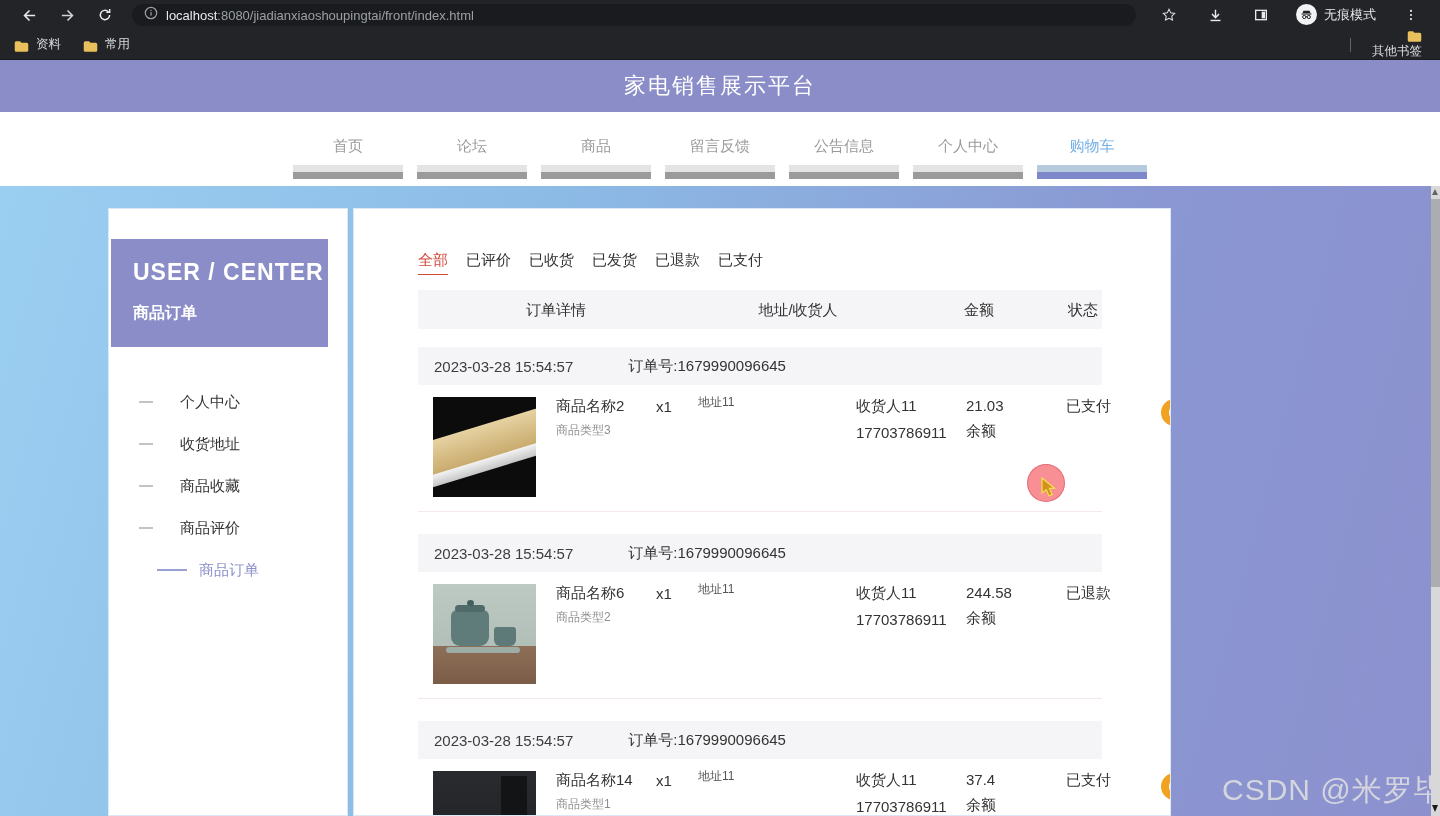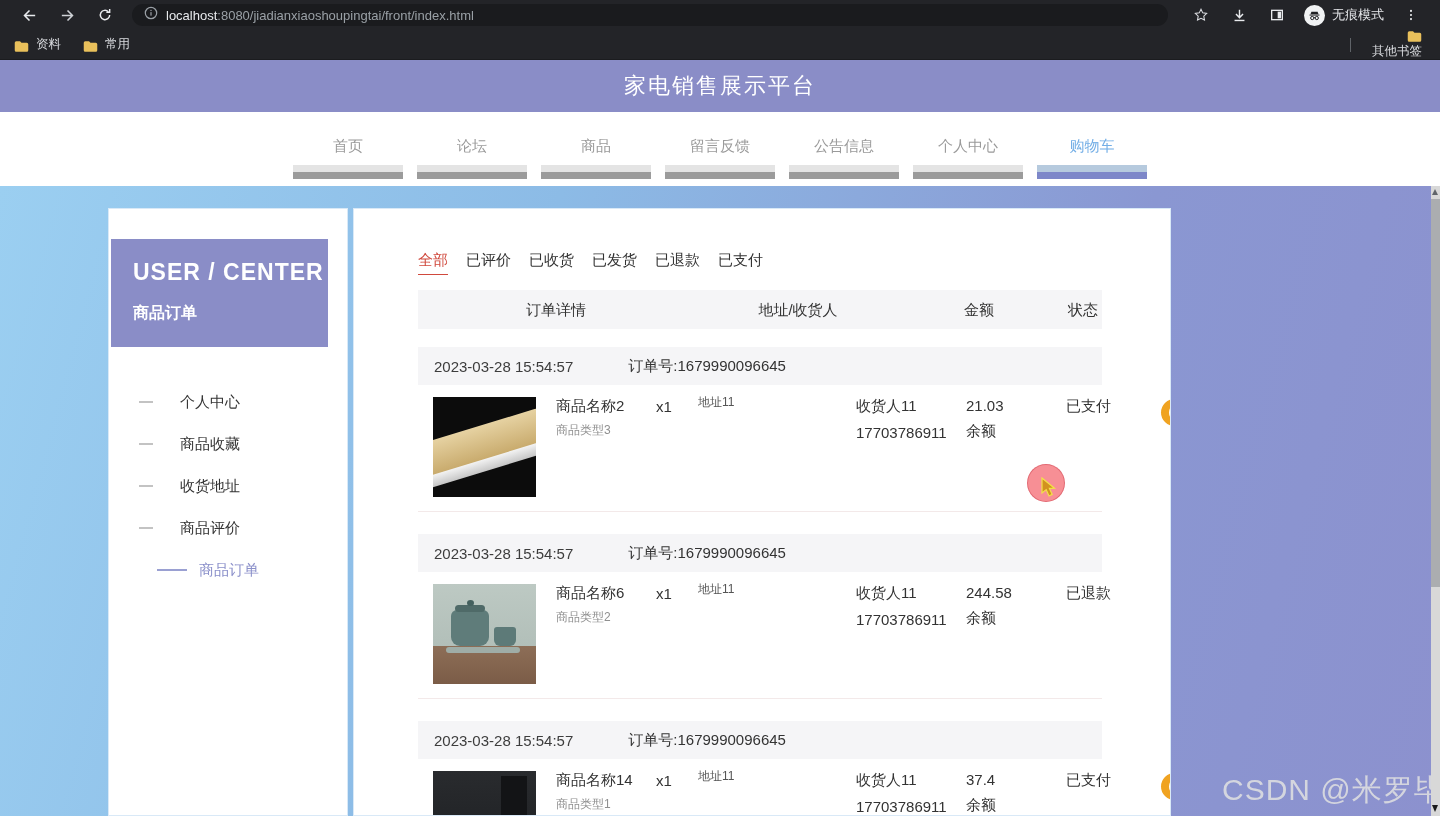--- a/index.html
+++ b/index.html
@@ -6,21 +6,21 @@
   html,body { width:1440px; }
   body { font-family:"Liberation Sans", sans-serif; }
   .screen { position:relative; width:1440px; height:816px; overflow:hidden; background:#fff; }
 
   
   .toolbar { height:30px; background:#232428; display:flex; align-items:center; padding:0 10px; }
   .nav-ic { width:26px; height:22px; display:flex; align-items:center; justify-content:center; margin:0 6px; cursor:pointer; }
   .url-pill { flex:1; height:22px; margin:0 14px 0 8px; background:#1a1b1e; border-radius:12px; display:flex; align-items:center; padding:0 12px;text-align:center; }
   .url-text { font-size:13px; color:#9aa0a6; margin-left:8px; white-space:nowrap; overflow:hidden; }
   .url-text .host { color:#e8eaed; }
-  .tb-right { display:flex; align-items:center; }
+  .tb-right { display:flex; align-items:flex-start;gap:8px; }
   .incog { display:flex; align-items:center; margin:0 8px; }
   .incog-circle { width:21px; height:21px; border-radius:50%; background:#f1f3f4; display:flex; align-items:center; justify-content:center; }
   .incog-label { color:#e8eaed; font-size:13px; margin-left:7px; }
   .bookmarks { height:30px; background:#232428; display:flex; align-items:center; padding:0 14px; border-bottom:1px solid #1b1c1f; }
   .bm-item { display:flex; align-items:flex-end; margin-right:22px; cursor:pointer; }
   .bm-label { color:#dadce0; font-size:12.5px; margin-left:7px; }
   .bm-spacer { flex:1; }
   .bm-divider { width:1px; height:14px; background:#5f6368; margin-right:14px; }
 
   
@@ -263,25 +263,25 @@
         <div class="ub-title">USER / CENTER</div>
         <div class="ub-sub">商品订单</div>
       </div>
       <div class="side-menu">
         <div class="menu-item">
             <span class="dash"></span>
             <span class="m-label">个人中心</span>
           </div>
         <div class="menu-item">
             <span class="dash"></span>
-            <span class="m-label">商品收藏</span>
+            <span class="m-label">收货地址</span>
           </div>
         <div class="menu-item">
             <span class="dash"></span>
-            <span class="m-label">收货地址</span>
+            <span class="m-label">商品收藏</span>
           </div>
         <div class="menu-item">
             <span class="dash"></span>
             <span class="m-label">商品评价</span>
           </div>
         <div class="menu-item active">
             <span class="dash"></span>
             <span class="m-label">商品订单</span>
           </div>
       </div>

